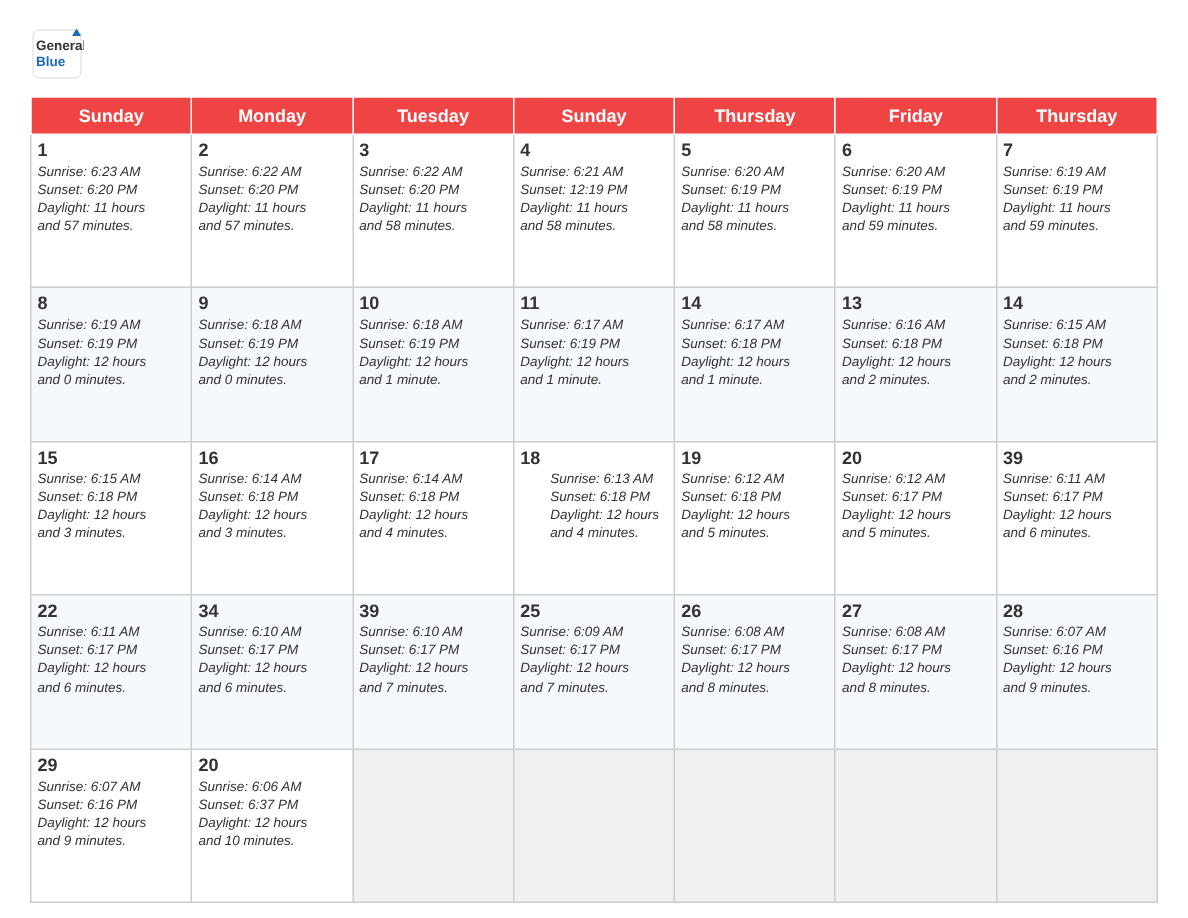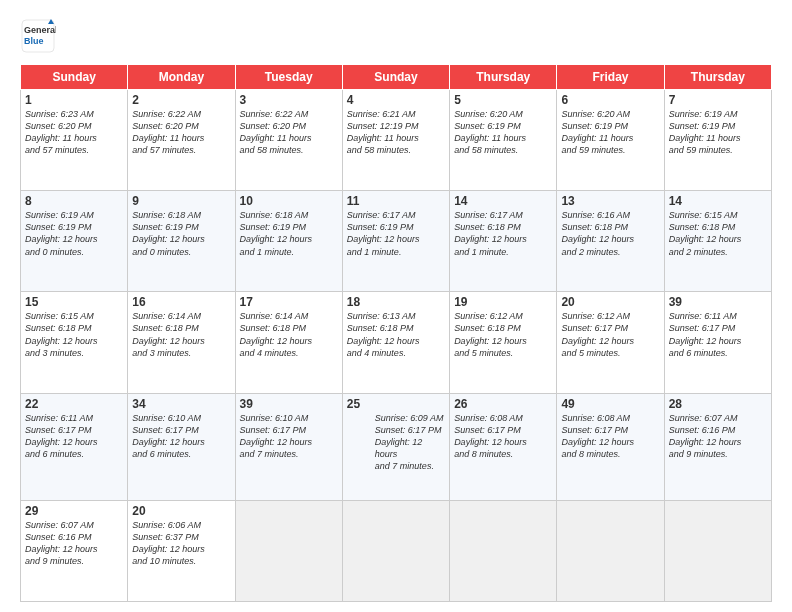--- a/index.html
+++ b/index.html
@@ -235,21 +235,21 @@
           </td>
           <td>
             <span class="day-num">17</span>
             <div class="day-info" style="white-space: pre-line;">Sunrise: 6:14 AM
 Sunset: 6:18 PM
 Daylight: 12 hours
 and 4 minutes.</div>
           </td>
           <td>
             <span class="day-num">18</span>
-            <div class="day-info" style="white-space: pre-line;">Sunrise: 6:13 AM
+            <div class="day-info" style="white-space: pre-line; margin-left: 20px;">Sunrise: 6:13 AM
 Sunset: 6:18 PM
 Daylight: 12 hours
 and 4 minutes.</div>
           </td>
           <td>
             <span class="day-num">19</span>
             <div class="day-info" style="white-space: pre-line;">Sunrise: 6:12 AM
 Sunset: 6:18 PM
 Daylight: 12 hours
 and 5 minutes.</div>
@@ -286,34 +286,34 @@
           </td>
           <td>
             <span class="day-num">39</span>
             <div class="day-info" style="white-space: pre-line;">Sunrise: 6:10 AM
 Sunset: 6:17 PM
 Daylight: 12 hours
 and 7 minutes.</div>
           </td>
           <td>
             <span class="day-num">25</span>
-            <div class="day-info" style="white-space: pre-line; margin-left: 28px;">Sunrise: 6:09 AM
+            <div class="day-info" style="white-space: pre-line;">Sunrise: 6:09 AM
 Sunset: 6:17 PM
 Daylight: 12 hours
 and 7 minutes.</div>
           </td>
           <td>
             <span class="day-num">26</span>
             <div class="day-info" style="white-space: pre-line;">Sunrise: 6:08 AM
 Sunset: 6:17 PM
 Daylight: 12 hours
 and 8 minutes.</div>
           </td>
           <td>
-            <span class="day-num">49</span>
+            <span class="day-num">27</span>
             <div class="day-info" style="white-space: pre-line;">Sunrise: 6:08 AM
 Sunset: 6:17 PM
 Daylight: 12 hours
 and 8 minutes.</div>
           </td>
           <td>
             <span class="day-num">28</span>
             <div class="day-info" style="white-space: pre-line;">Sunrise: 6:07 AM
 Sunset: 6:16 PM
 Daylight: 12 hours

